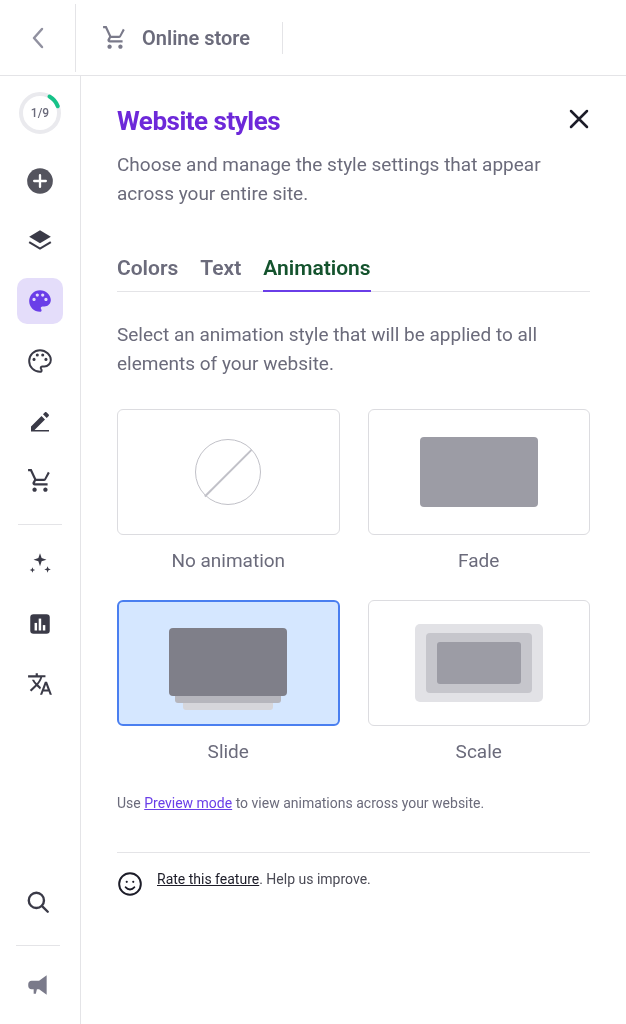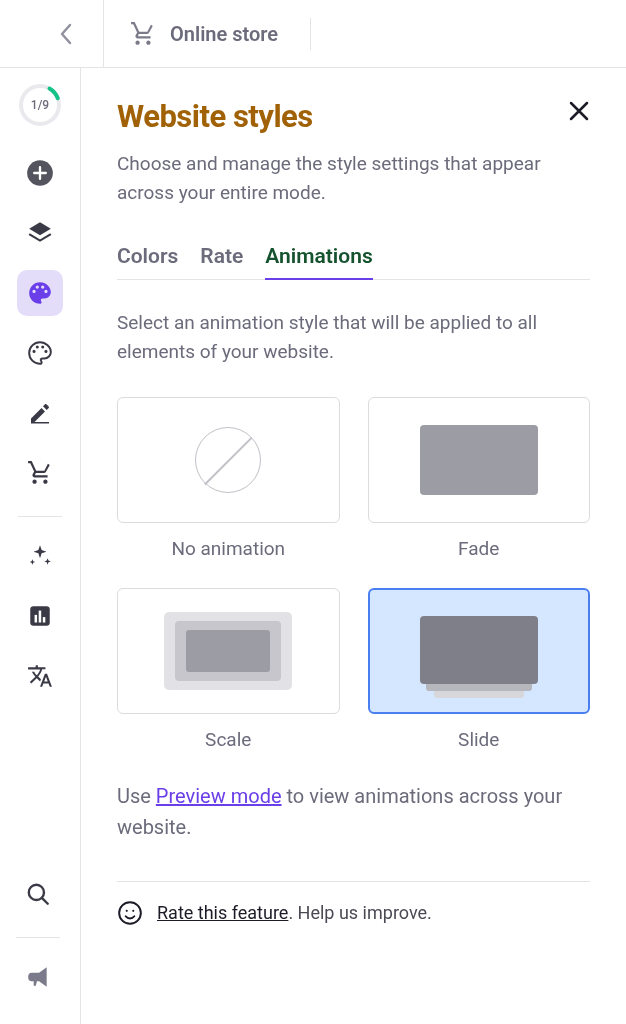--- a/index.html
+++ b/index.html
@@ -5,25 +5,24 @@
     * { box-sizing: border-box; margin: 0; padding: 0; }
     body {
       font-family: -apple-system, BlinkMacSystemFont, "Segoe UI", Roboto, Helvetica, Arial, sans-serif;
       width: 626px;
       height: 1024px;
       background: #fff;
       overflow: hidden;
       color: #1e1e2d;
     }
     .top-bar {
-      height: 68px;
+      height: 76px;
       display: flex;
       align-items: center;
       border-bottom: 1px solid #e4e4e7;
-      padding-left: 28px;
     }
     .back-button {
       width: 75px;
       height: 68px;
       display: flex;
       align-items: center;
       justify-content: center;
       cursor: pointer;
     }
     .divider-v {
@@ -110,39 +109,39 @@
       flex: 1;
       padding: 30px 36px 0 36px;
       overflow: hidden;
     }
     .header-row {
       display: flex;
       justify-content: space-between;
       align-items: flex-start;
     }
     .page-title {
-      font-size: 31px;
+      font-size: 26px;
       font-weight: 700;
-      color: #a16207;
+      color: #6d28d9;
       letter-spacing: -0.5px;
     }
     .close-btn {
       cursor: pointer;
       padding-top: 2px;
     }
     .page-desc {
       margin-top: 14px;
       font-size: 19px;
       color: #6b6b7b;
       line-height: 1.55;
     }
     .tabs {
       display: flex;
       gap: 22px;
-      margin-top: 36px;
+      margin-top: 47px;
       border-bottom: 1px solid #e4e4e7;
     }
     .tab {
       font-size: 21px;
       font-weight: 600;
       color: #6b6b7b;
       padding-bottom: 10px;
       cursor: pointer;
     }
     .tab.active {
@@ -260,39 +259,39 @@
       border-radius: 4px;
     }
     .scale-inner {
       position: absolute;
       top: 18px; left: 22px; right: 22px; bottom: 18px;
       background: #9c9ca5;
       border-radius: 3px;
     }
     .preview-note {
       margin-top: 30px;
-      font-size: 20px;
+      font-size: 14px;
       color: #6b6b7b;
       line-height: 1.55;
     }
     .preview-note a {
       color: #6a3ee8;
       text-decoration: underline;
     }
     .hr {
       height: 1px;
       background: #e4e4e7;
       margin-top: 38px;
     }
     .rate-row {
       display: flex;
-      align-items: center;
+      align-items: flex-start;
       gap: 14px;
       margin-top: 18px;
-      font-size: 18px;
+      font-size: 14px;
       color: #4a4a55;
     }
     .rate-link {
       text-decoration: underline;
       color: #1c1c28;
       cursor: pointer;
     }
   </style>
 </head>
 <body>
@@ -398,63 +397,63 @@
 
   <div class="main">
     <div class="header-row">
       <h1 class="page-title">Website styles</h1>
       <div class="close-btn">
         <svg width="22" height="22" viewBox="0 0 22 22">
           <path d="M3 3 L19 19 M19 3 L3 19" stroke="#1c1c28" stroke-width="2.5" stroke-linecap="round"></path>
         </svg>
       </div>
     </div>
-    <p class="page-desc">Choose and manage the style settings that appear across your entire mode.</p>
+    <p class="page-desc">Choose and manage the style settings that appear across your entire site.</p>
 
     <div class="tabs">
       <div class="tab">Colors</div>
-      <div class="tab">Rate</div>
+      <div class="tab">Text</div>
       <div class="tab active">Animations</div>
     </div>
 
     <p class="section-desc">Select an animation style that will be applied to all elements of your website.</p>
 
     <div class="options-grid">
       <div class="option-box">
         <div class="option-preview">
           <div class="none-circle"></div>
         </div>
         <div class="option-label">No animation</div>
       </div>
       <div class="option-box">
         <div class="option-preview">
           <div class="fade-rect"></div>
         </div>
         <div class="option-label">Fade</div>
+      </div>
+      <div class="option-box selected">
+        <div class="option-preview" style="overflow:hidden;">
+          <div class="slide-stack">
+            <div class="slide-main"></div>
+            <div class="slide-shadow1"></div>
+            <div class="slide-shadow2"></div>
+          </div>
+        </div>
+        <div class="option-label">Slide</div>
       </div>
       <div class="option-box">
         <div class="option-preview">
           <div class="scale-stack">
             <div class="scale-outer"></div>
             <div class="scale-mid"></div>
             <div class="scale-inner"></div>
           </div>
         </div>
         <div class="option-label">Scale</div>
       </div>
-      <div class="option-box selected">
-        <div class="option-preview" style="overflow:hidden;">
-          <div class="slide-stack">
-            <div class="slide-main"></div>
-            <div class="slide-shadow1"></div>
-            <div class="slide-shadow2"></div>
-          </div>
-        </div>
-        <div class="option-label">Slide</div>
-      </div>
     </div>
 
     <p class="preview-note">
       <span>Use </span><a href="#">Preview mode</a><span> to view animations across your website.</span>
     </p>
 
     <div class="hr"></div>
 
     <div class="rate-row">
       <svg width="26" height="26" viewBox="0 0 24 24" fill="none" stroke="#1c1c28" stroke-width="1.8">

